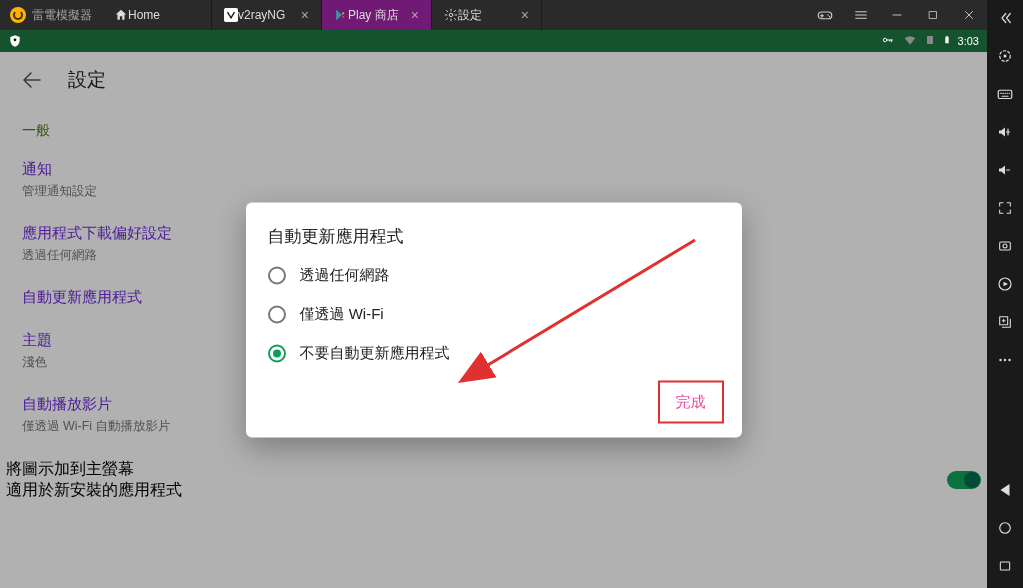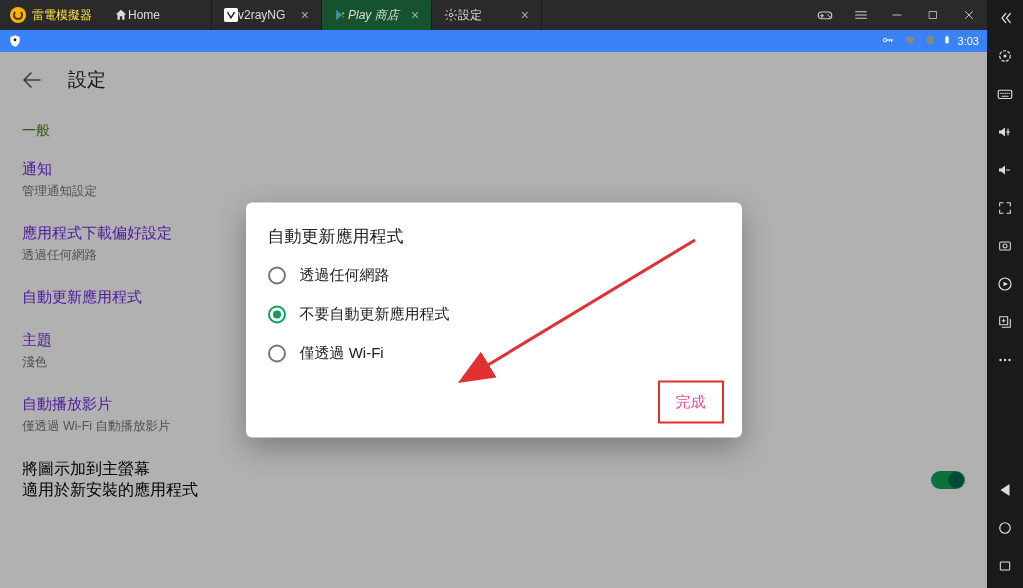--- a/index.html
+++ b/index.html
@@ -4,46 +4,46 @@
   <style>
     * { margin: 0; padding: 0; box-sizing: border-box; font-family: "Microsoft YaHei", "PingFang TC", sans-serif; }
     html, body { width: 1023px; height: 588px; overflow: hidden; background: #000; }
     .root { display: flex; width: 100%; height: 100%; }
     .main-area { flex: 1; display: flex; flex-direction: column; position: relative; }
     .right-sidebar { width: 36px; background: #1a1a1a; display: flex; flex-direction: column; align-items: center; padding-top: 6px; gap: 14px; }
     .right-sidebar .side-icon { width: 24px; height: 24px; color: #ddd; display: flex; align-items: center; justify-content: center; cursor: pointer; }
 
     
     .emu-tabbar { height: 30px; background: #2a2a2a; display: flex; align-items: stretch; }
-    .emu-brand { display: flex; align-items: center; padding: 0 10px; gap: 6px; color: #fde047; font-size: 12px; }
+    .emu-brand { display: flex; align-items: center; padding: 0 10px; gap: 6px; color: #a3a3a3; font-size: 12px; }
     .brand-logo { width: 16px; height: 16px; background: #ffb300; border-radius: 50%; position: relative; }
     .brand-logo::after { content: ""; position: absolute; inset: 3px; border: 2px solid #443300; border-radius: 50%; border-top-color: transparent; }
     .emu-tab { display: flex; align-items: center; padding: 0 12px; color: #ddd; font-size: 12px; border-right: 1px solid #1a1a1a; cursor: pointer; min-width: 110px; position: relative; }
-    .emu-tab.active { background: #14532d; font-style: italic; }
+    .emu-tab.active { background: #701a75; }
     .emu-tab .tab-close { margin-left: auto; font-size: 14px; color: #aaa; }
     .tab-icon { width: 14px; height: 14px; display: inline-flex; align-items: center; justify-content: center; }
     .emu-winctrls { margin-left: auto; display: flex; align-items: center; }
     .emu-winctrls .wc { width: 36px; height: 30px; display: flex; align-items: center; justify-content: center; color: #ccc; cursor: pointer; }
 
     
-    .android-status { height: 22px; background: #3b82f6; color: #fff; display: flex; align-items: center; padding: 0 8px; font-size: 11px; }
+    .android-status { height: 22px; background: #14532d; color: #fff; display: flex; align-items: center; padding: 0 8px; font-size: 11px; }
     .android-status .st-left { display: flex; align-items: center; gap: 6px; }
     .android-status .st-right { margin-left: auto; display: flex; align-items: center; gap: 6px; }
     .shield-icon { width: 14px; height: 14px; }
 
     
     .settings { flex: 1; background: #f5f5f5; position: relative; overflow: hidden; }
     .settings-header { display: flex; align-items: center; height: 56px; padding: 0 20px; gap: 24px; }
     .back-arrow { width: 24px; height: 24px; color: #555; cursor: pointer; }
     .settings-title { font-size: 19px; color: #222; }
     .section-label { padding: 14px 22px 8px; color: #4d7c0f; font-size: 14px; }
     .setting-item { padding: 12px 22px; cursor: pointer; }
     .setting-item .item-title { font-size: 15px; color: #6d28d9; }
     .setting-item .item-sub { font-size: 12.5px; color: #737373; margin-top: 4px; }
-    .setting-row-toggle { display: flex; align-items: center; justify-content: space-between; padding: 12px 22px; }
+    .setting-row-toggle { display: flex; align-items: center; justify-content: space-between; padding: 12px 6px; }
     .toggle { width: 34px; height: 18px; background: #0f9d58; border-radius: 10px; position: relative; }
     .toggle::after { content: ""; position: absolute; right: 1px; top: 1px; width: 16px; height: 16px; background: #00674b; border-radius: 50%; }
 
     
     .dim { position: absolute; inset: 0; background: rgba(0,0,0,0.28); }
 
     
     .dialog { position: absolute; left: 50%; top: 50%; transform: translate(-50%, -50%); width: 496px; background: #fff; border-radius: 6px; box-shadow: 0 10px 30px rgba(0,0,0,0.3); padding: 22px 0 14px; }
     .dialog-title { font-size: 17px; color: #222; padding: 0 22px 8px; font-weight: 500; }
     .radio-option { display: flex; align-items: flex-start; gap: 14px; padding: 10px 22px; cursor: pointer; }
@@ -223,29 +223,29 @@
       <div class="dialog">
         <div class="dialog-title">自動更新應用程式</div>
 
         <div class="radio-option">
           <div class="radio"></div>
           <div class="option-text">
             <div class="ot-title">透過任何網路</div>
           </div>
         </div>
         <div class="radio-option">
+          <div class="radio"></div>
+          <div class="option-text">
+            <div class="ot-title">僅透過 Wi-Fi</div>
+          </div>
+        </div>
+        <div class="radio-option">
           <div class="radio checked"></div>
           <div class="option-text">
             <div class="ot-title">不要自動更新應用程式</div>
-          </div>
-        </div>
-        <div class="radio-option">
-          <div class="radio"></div>
-          <div class="option-text">
-            <div class="ot-title">僅透過 Wi-Fi</div>
           </div>
         </div>
 
         <div class="dialog-actions">
           <div class="done-highlight">
             <div class="done-btn">完成</div>
           </div>
         </div>
       </div>
 

